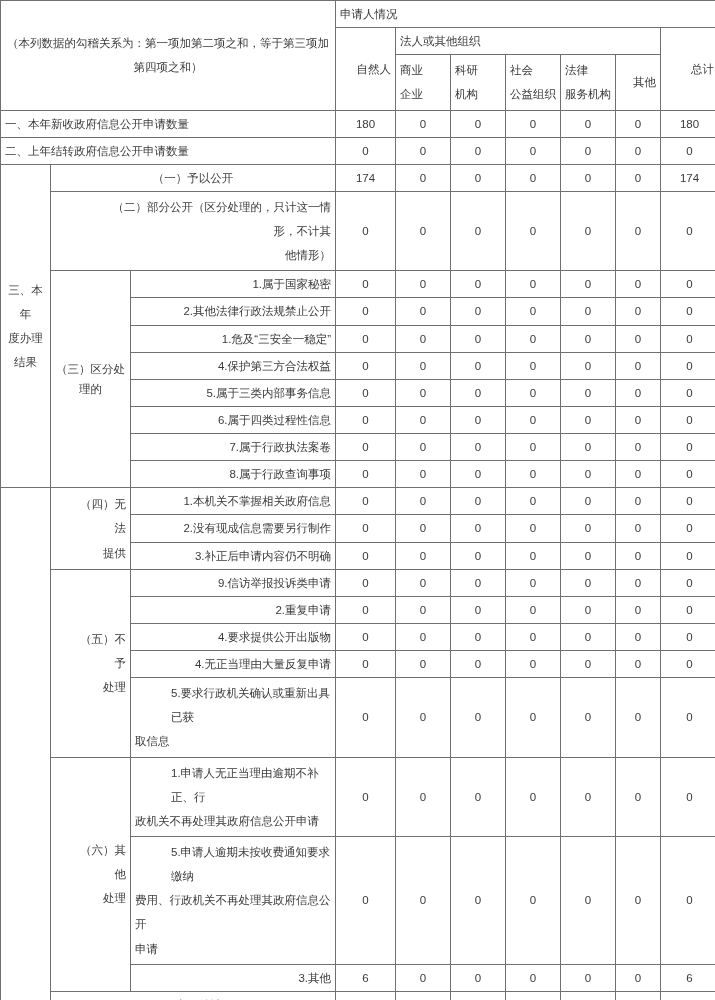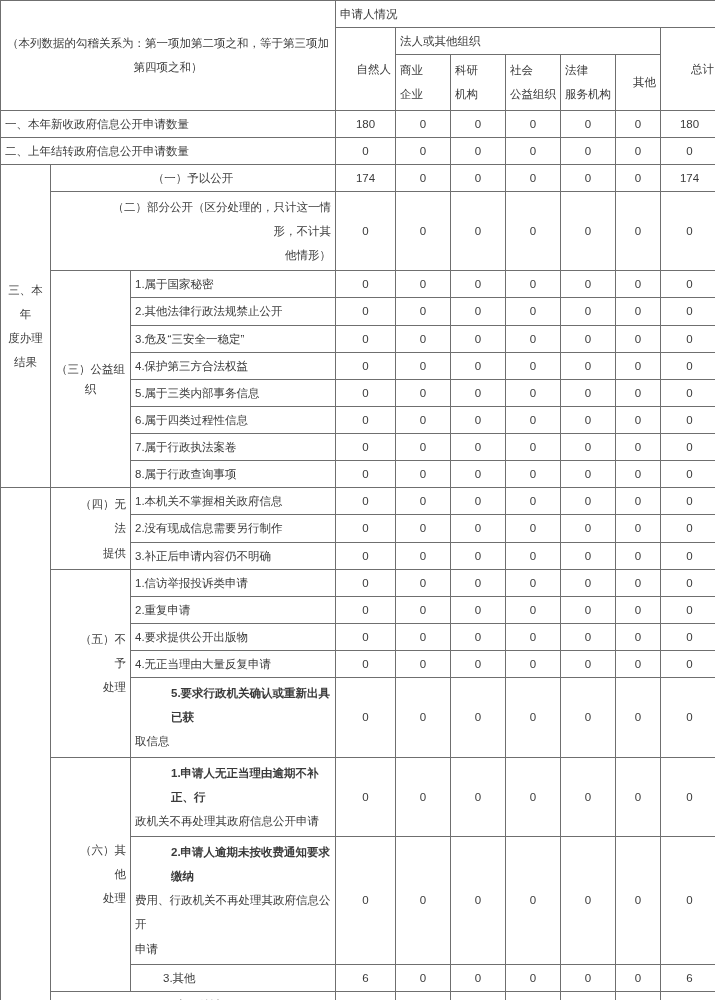--- a/index.html
+++ b/index.html
@@ -84,32 +84,32 @@
     margin-left: 8px;
   }
   .lvl2-wrap {
     text-align: right;
     padding-left: 18px;
     vertical-align: middle;
     line-height: 2.1;
   }
   .lvl2-wrap .lead { padding-left: 55px; }
   .lvl3 {
-    text-align: left;
+    text-align: right;
     padding-left: 14px;
     vertical-align: middle;
   }
   .lvl3-wrap {
     text-align: left;
     padding-left: 10px;
     vertical-align: top;
     line-height: 2.1;
     padding-top: 4px;
   }
-  .lvl3-wrap .lead { padding-left: 36px; font-weight: bold; }
+  .lvl3-wrap .lead { padding-left: 36px; }
   .rowlabel-v {
     text-align: center;
     padding-left: 4px;
     vertical-align: middle;
     line-height: 2.1;
   }
   .center-span {
     text-align: center;
     vertical-align: middle;
   }
@@ -212,42 +212,42 @@
       <td class="num">0</td>
       <td class="num">0</td>
       <td class="num">0</td>
       <td class="num">0</td>
       <td class="num">0</td>
       <td class="num">0</td>
       <td class="num-top">0</td>
     </tr>
 
     <tr>
-      <td rowspan="8" class="lvl2">（三）公益组织</td>
+      <td rowspan="8" class="lvl2">（三）区分处理的</td>
       <td class="lvl3">1.属于国家秘密</td>
       <td class="num">0</td>
       <td class="num">0</td>
       <td class="num">0</td>
       <td class="num">0</td>
       <td class="num">0</td>
       <td class="num">0</td>
       <td class="num">0</td>
     </tr>
     <tr>
       <td class="lvl3">2.其他法律行政法规禁止公开</td>
       <td class="num">0</td>
       <td class="num">0</td>
       <td class="num">0</td>
       <td class="num">0</td>
       <td class="num">0</td>
       <td class="num">0</td>
       <td class="num">0</td>
     </tr>
     <tr>
-      <td class="lvl3">3.危及“三安全一稳定”</td>
+      <td class="lvl3">1.危及“三安全一稳定”</td>
       <td class="num">0</td>
       <td class="num">0</td>
       <td class="num">0</td>
       <td class="num">0</td>
       <td class="num">0</td>
       <td class="num">0</td>
       <td class="num">0</td>
     </tr>
     <tr>
       <td class="lvl3">4.保护第三方合法权益</td>
@@ -334,21 +334,21 @@
       <td class="num">0</td>
       <td class="num">0</td>
       <td class="num">0</td>
     </tr>
 
     <tr>
       <td rowspan="5" class="lvl2-wrap">
         <div class="lead" style="padding-left:22px">（五）不予</div>
         <div>处理</div>
       </td>
-      <td class="lvl3">1.信访举报投诉类申请</td>
+      <td class="lvl3">9.信访举报投诉类申请</td>
       <td class="num">0</td>
       <td class="num">0</td>
       <td class="num">0</td>
       <td class="num">0</td>
       <td class="num">0</td>
       <td class="num">0</td>
       <td class="num">0</td>
     </tr>
     <tr>
       <td class="lvl3">2.重复申请</td>
@@ -406,21 +406,21 @@
       <td class="num">0</td>
       <td class="num">0</td>
       <td class="num">0</td>
       <td class="num">0</td>
       <td class="num">0</td>
       <td class="num">0</td>
       <td class="num-top">0</td>
     </tr>
     <tr>
       <td class="lvl3-wrap">
-        <div class="lead">2.申请人逾期未按收费通知要求缴纳</div>
+        <div class="lead">5.申请人逾期未按收费通知要求缴纳</div>
         <div>费用、行政机关不再处理其政府信息公开</div>
         <div>申请</div>
       </td>
       <td class="num">0</td>
       <td class="num">0</td>
       <td class="num">0</td>
       <td class="num">0</td>
       <td class="num">0</td>
       <td class="num">0</td>
       <td class="num-top">0</td>

